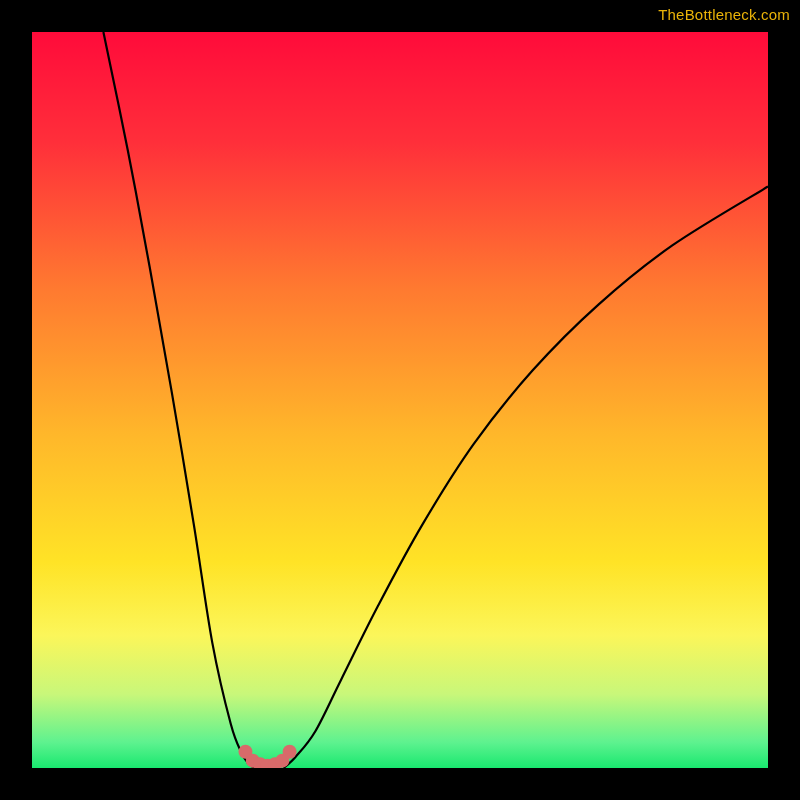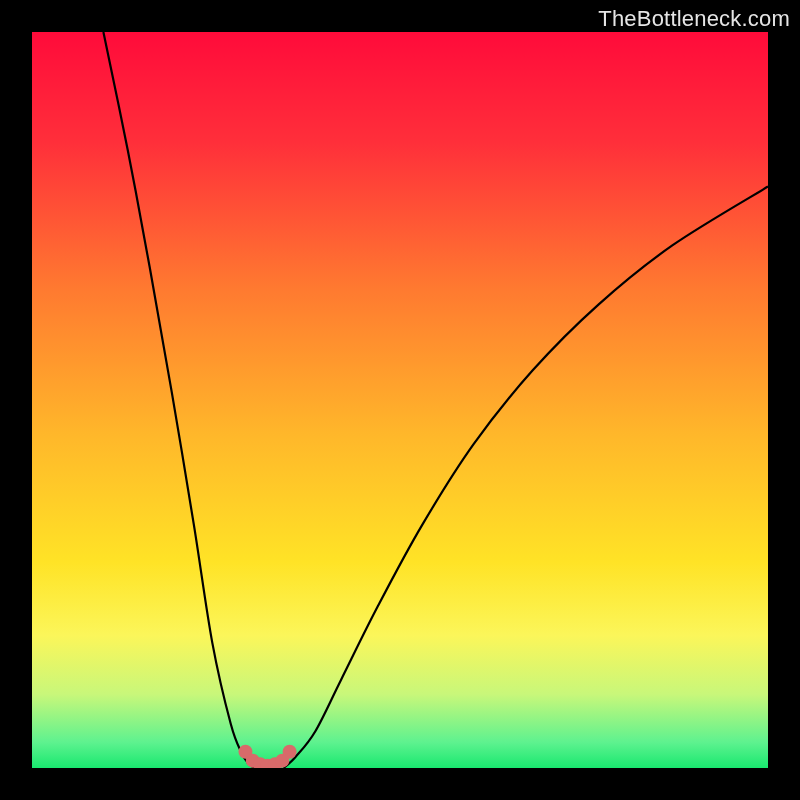--- a/index.html
+++ b/index.html
@@ -23,22 +23,22 @@
     left: 0;
     top: 0;
     width: 736px;
     height: 736px;
   }
   .watermark {
     position: absolute;
     top: 6px;
     right: 10px;
     font-family: Arial, Helvetica, sans-serif;
-    font-size: 22px;
-    color: #e5e5e5;
+    font-size: 15px;
+    color: #eab308;
     font-weight: 500;
     letter-spacing: 0.2px;
     text-align: center;
   }
 </style>
 </head>
 <body>
 
 <div class="frame">
   <svg class="plot-area" viewBox="0 0 736 736">

